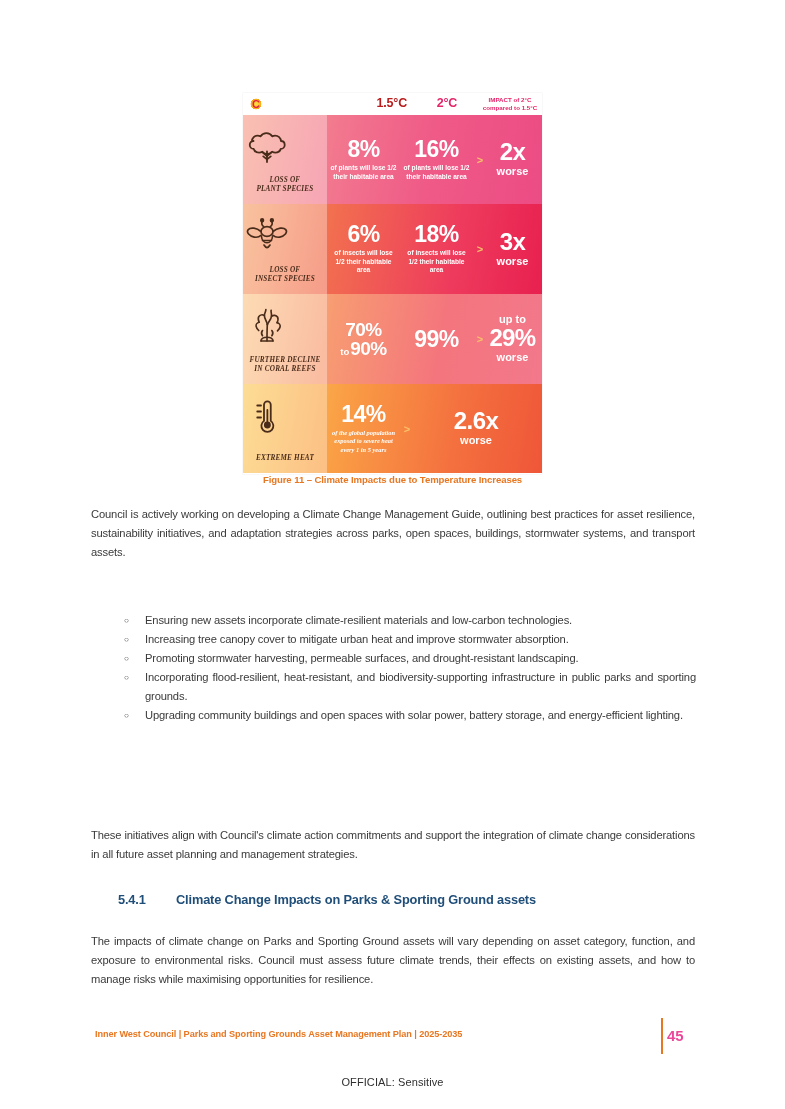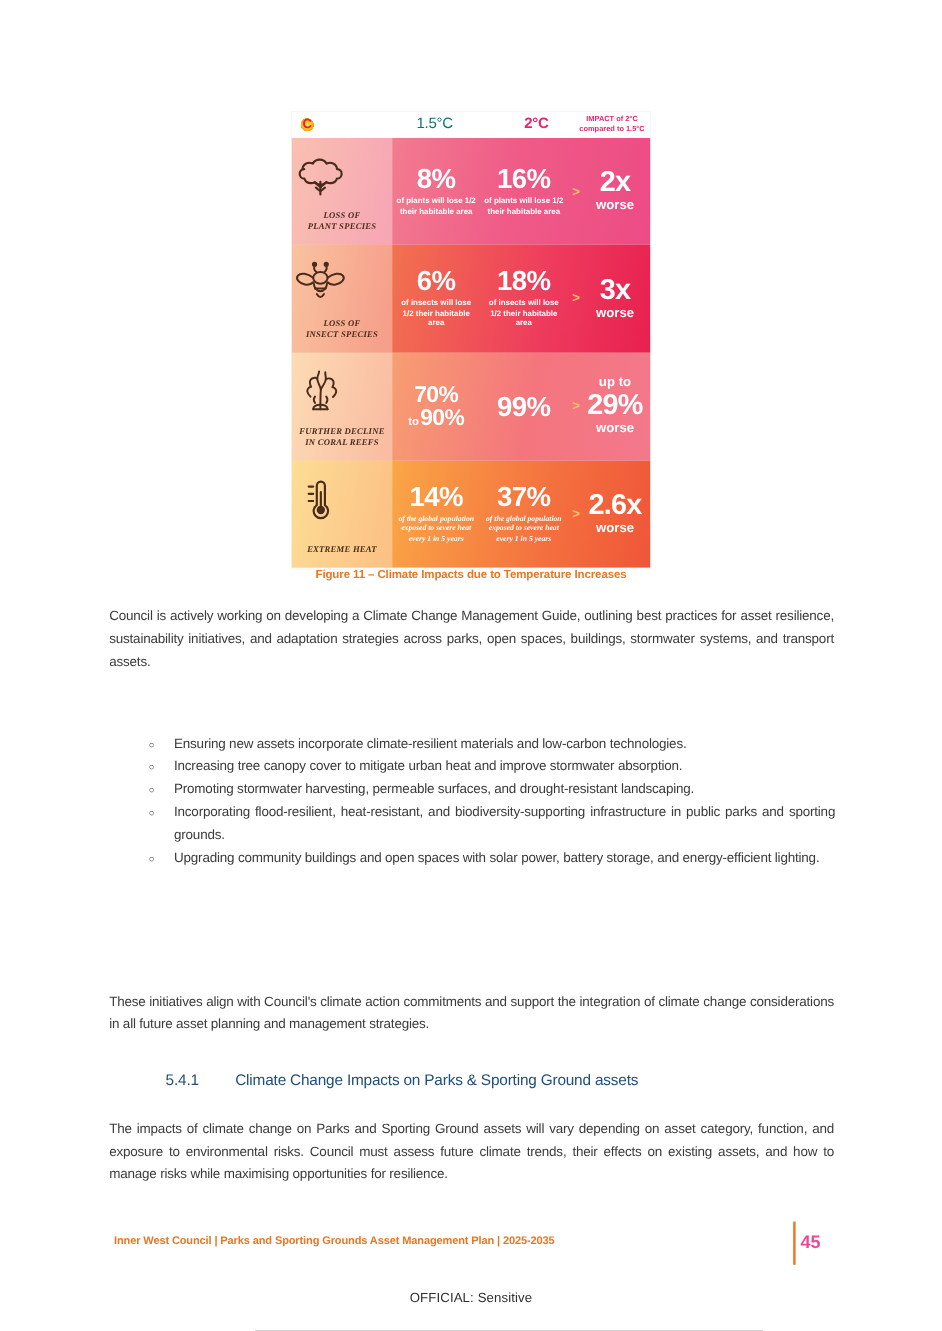--- a/index.html
+++ b/index.html
@@ -58,24 +58,24 @@
     font-weight: 700;
     color: #e11d48;
     line-height: 1;
     font-family: "Liberation Sans", sans-serif;
   }
   .ig-h-15 {
     position: absolute;
     left: 104px;
     top: 3px;
     width: 60px;
-    text-align: left;
+    text-align: right;
     font-size: 12.5px;
-    font-weight: 400;
-    color: #0f766e;
+    font-weight: 700;
+    color: #b91c1c;
     letter-spacing: -0.2px;
   }
   .ig-h-2 {
     position: absolute;
     left: 177px;
     top: 3px;
     width: 54px;
     text-align: center;
     font-size: 12.5px;
     font-weight: 700;
@@ -258,24 +258,23 @@
   }
 
   .section-heading {
     position: absolute;
     left: 118px;
     top: 892px;
     width: 580px;
     display: flex;
     align-items: baseline;
     font-size: 12.8px;
-    font-weight: 400;
+    font-weight: 700;
     color: #1f4e79;
     letter-spacing: -0.15px;
-    margin-left: 20px;
   }
   .section-num { width: 58px; flex: 0 0 58px; }
 
   
   .footer-text {
     position: absolute;
     left: 95px;
     top: 1029px;
     font-size: 9.2px;
     font-weight: 700;
@@ -438,24 +437,20 @@
           <path d="M19 34h5"></path>
         </svg>
         <div class="ig-icon-label">
           <span>EXTREME HEAT</span>
         </div>
       </div>
       <div class="ig-cell-val">
         <div class="ig-big">14%</div>
         <div class="ig-sub italic">of the global population exposed to severe heat every 1 in 5 years</div>
       </div>
-      <div class="ig-cell-val">
-        <div class="ig-big">37%</div>
-        <div class="ig-sub italic">of the global population exposed to severe heat every 1 in 5 years</div>
-      </div>
       <div class="ig-gt">&gt;</div>
       <div class="ig-cell-impact">
         <div class="ig-impact-big">2.6x</div>
         <div class="ig-impact-worse">worse</div>
       </div>
     </div>
   </div>
 
   <div class="fig-caption">Figure 11 – Climate Impacts due to Temperature Increases</div>
 

